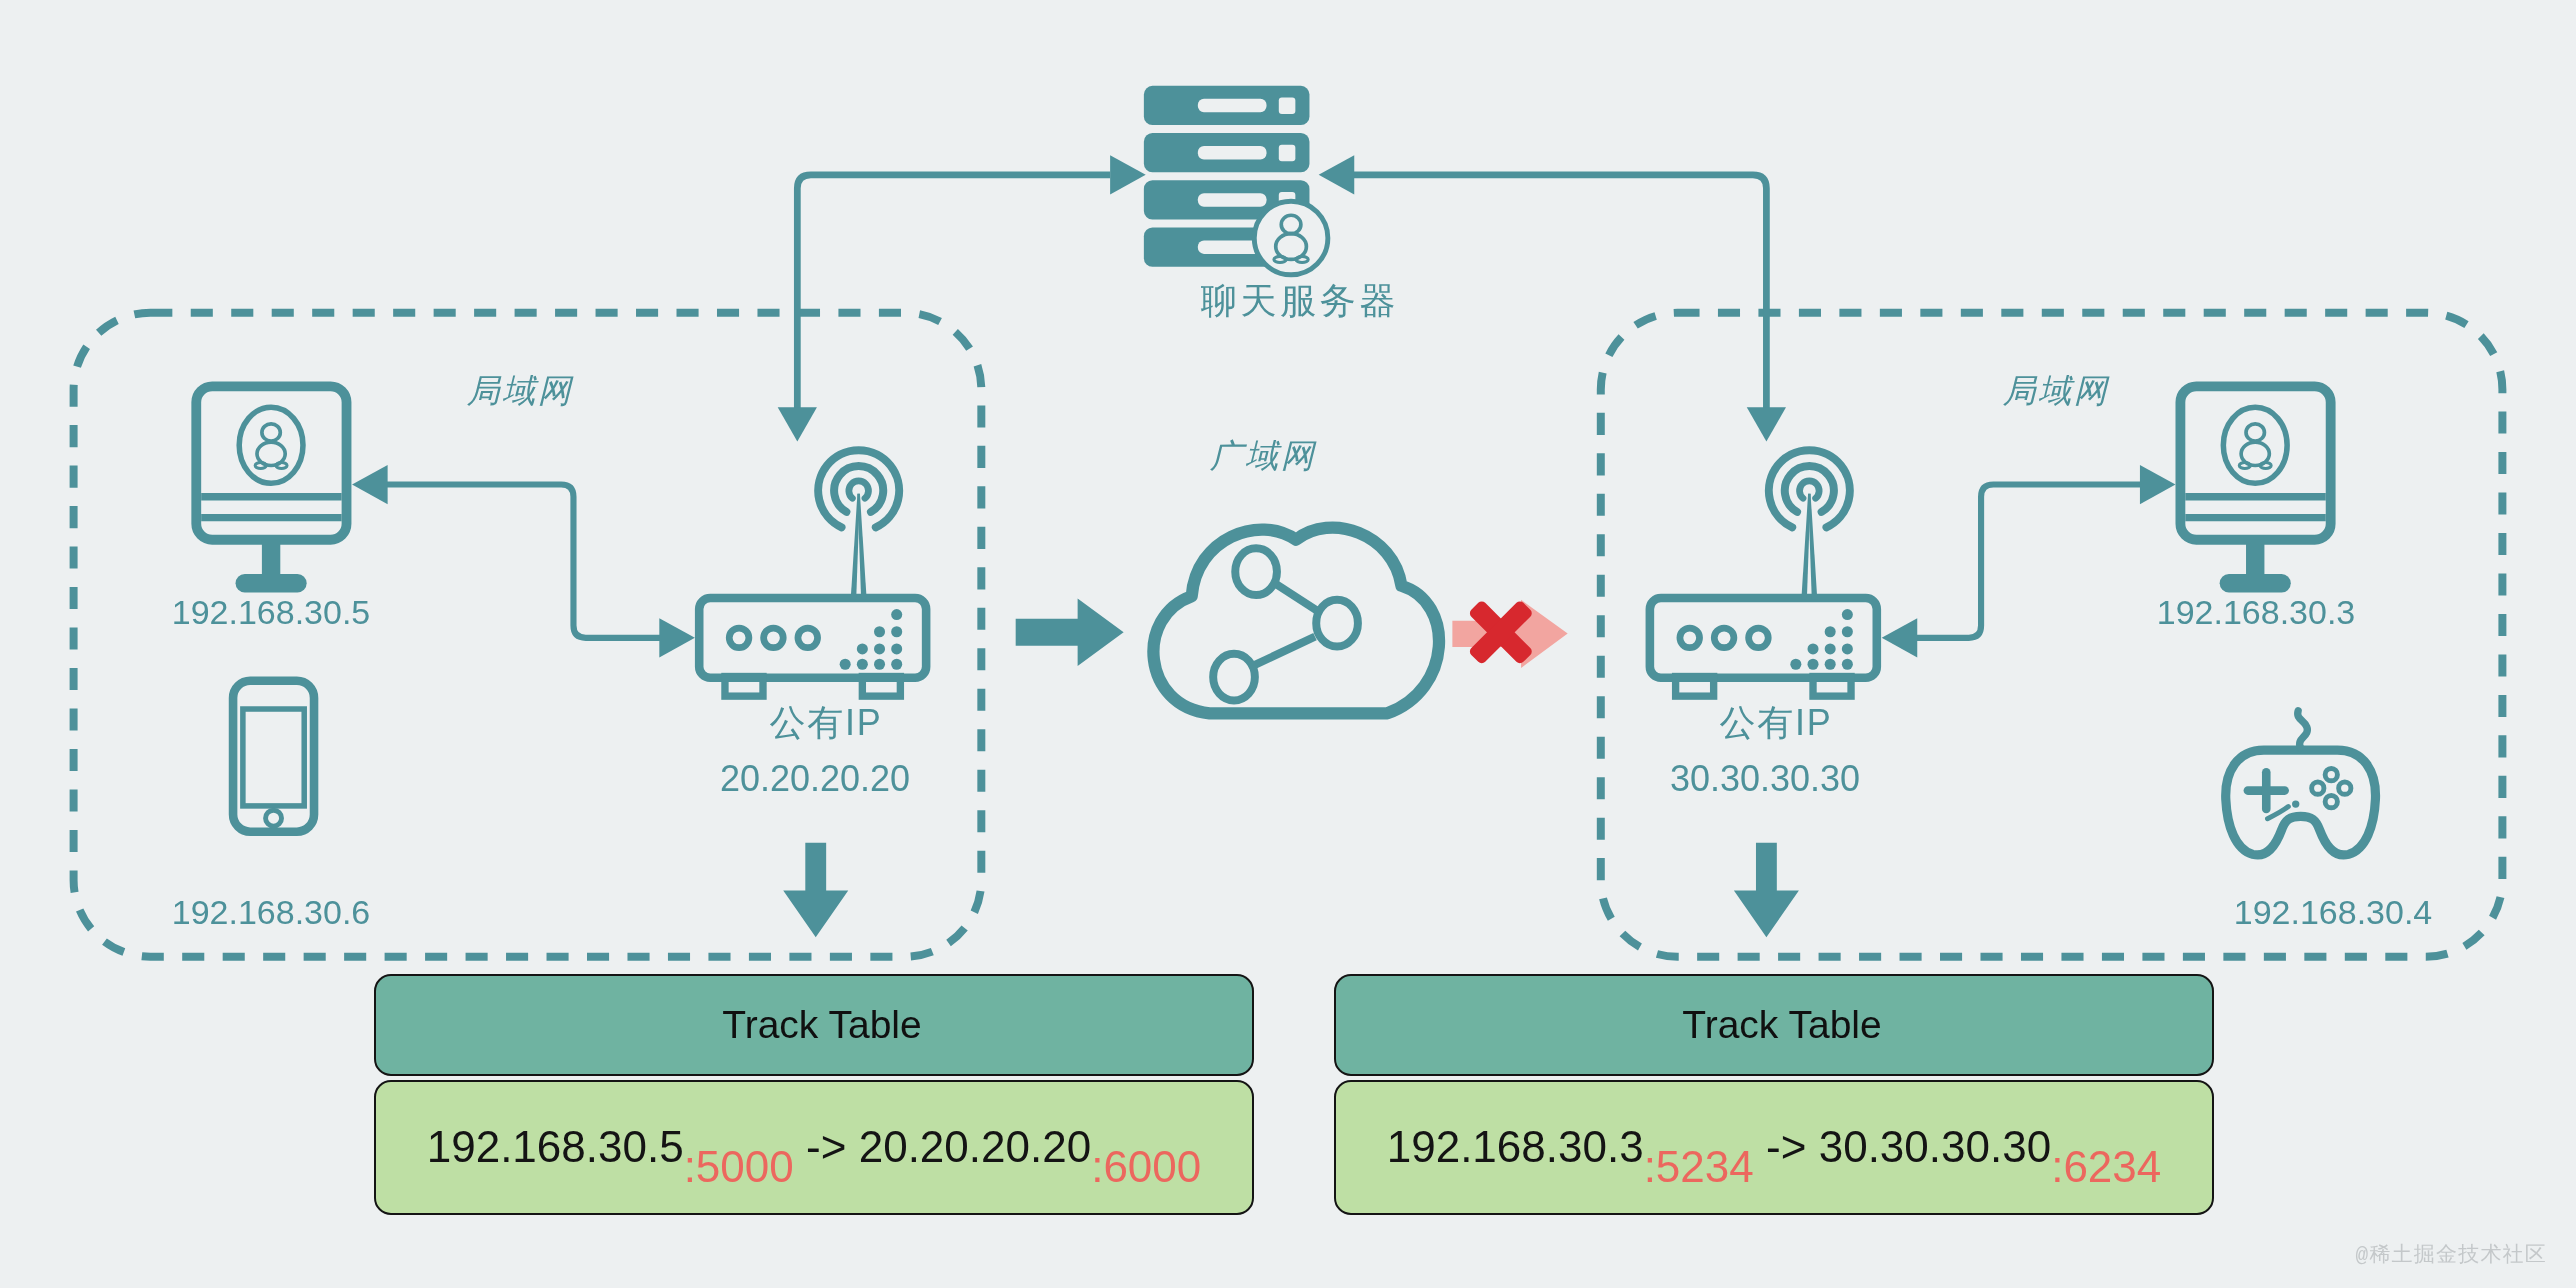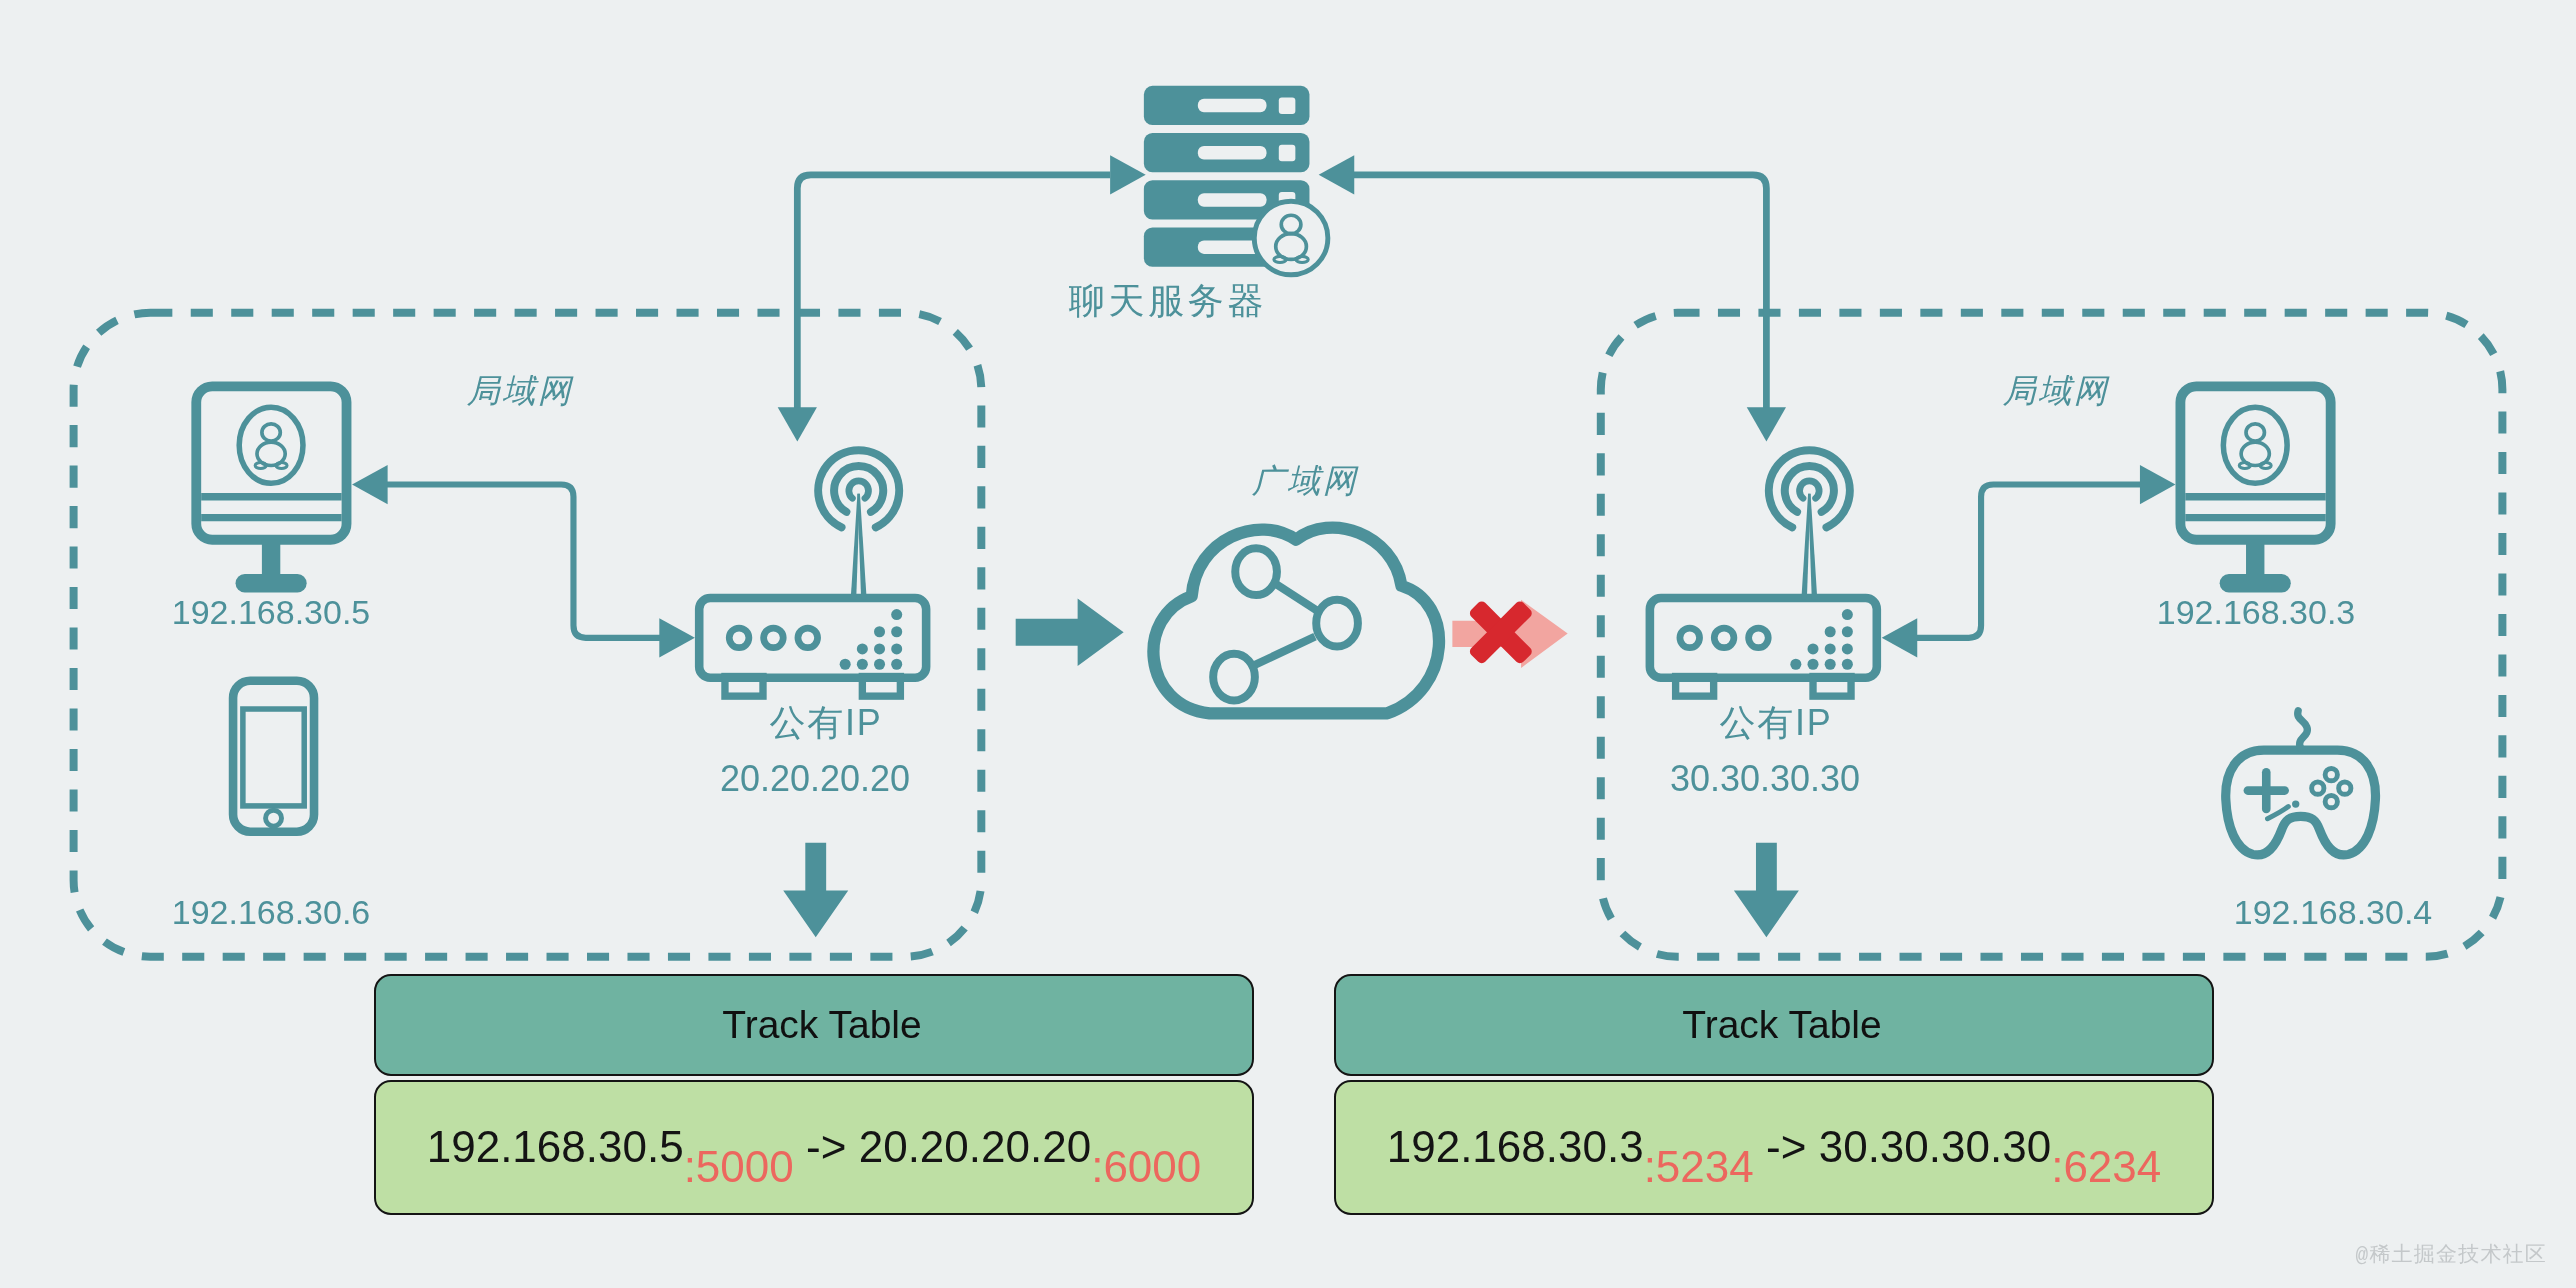--- a/index.html
+++ b/index.html
@@ -207,22 +207,22 @@
     </g>
 
     <g>
       <polygon points="1313,1374 1347,1374 1347,1452 1383,1452 1330,1528 1277,1452 1313,1452" fill="#4d919a"></polygon>
     </g>
     <g>
       <polygon points="2863,1374 2897,1374 2897,1452 2933,1452 2880,1528 2827,1452 2863,1452" fill="#4d919a"></polygon>
     </g>
   </svg>
 
-  <div class="lbl srv" style="left:1168px;top:281px;">聊天服务器</div>
-  <div class="lbl cjk" style="left:1263px;top:463px;margin-left:42px;">广域网</div>
+  <div class="lbl srv" style="left:1300px;top:281px;">聊天服务器</div>
+  <div class="lbl cjk" style="left:1263px;top:438px;">广域网</div>
 
   <div class="lbl cjk" style="left:520px;top:373px;">局域网</div>
   <div class="lbl cjk" style="left:2056px;top:373px;">局域网</div>
 
   <div class="lbl ip" style="left:271px;top:594px;">192.168.30.5</div>
   <div class="lbl ip" style="left:271px;top:894px;">192.168.30.6</div>
 
   <div class="lbl rtr-title" style="left:815px;top:703px;">公有IP</div>
   <div class="lbl rtr-ip" style="left:815px;top:759px;">20.20.20.20</div>
 

